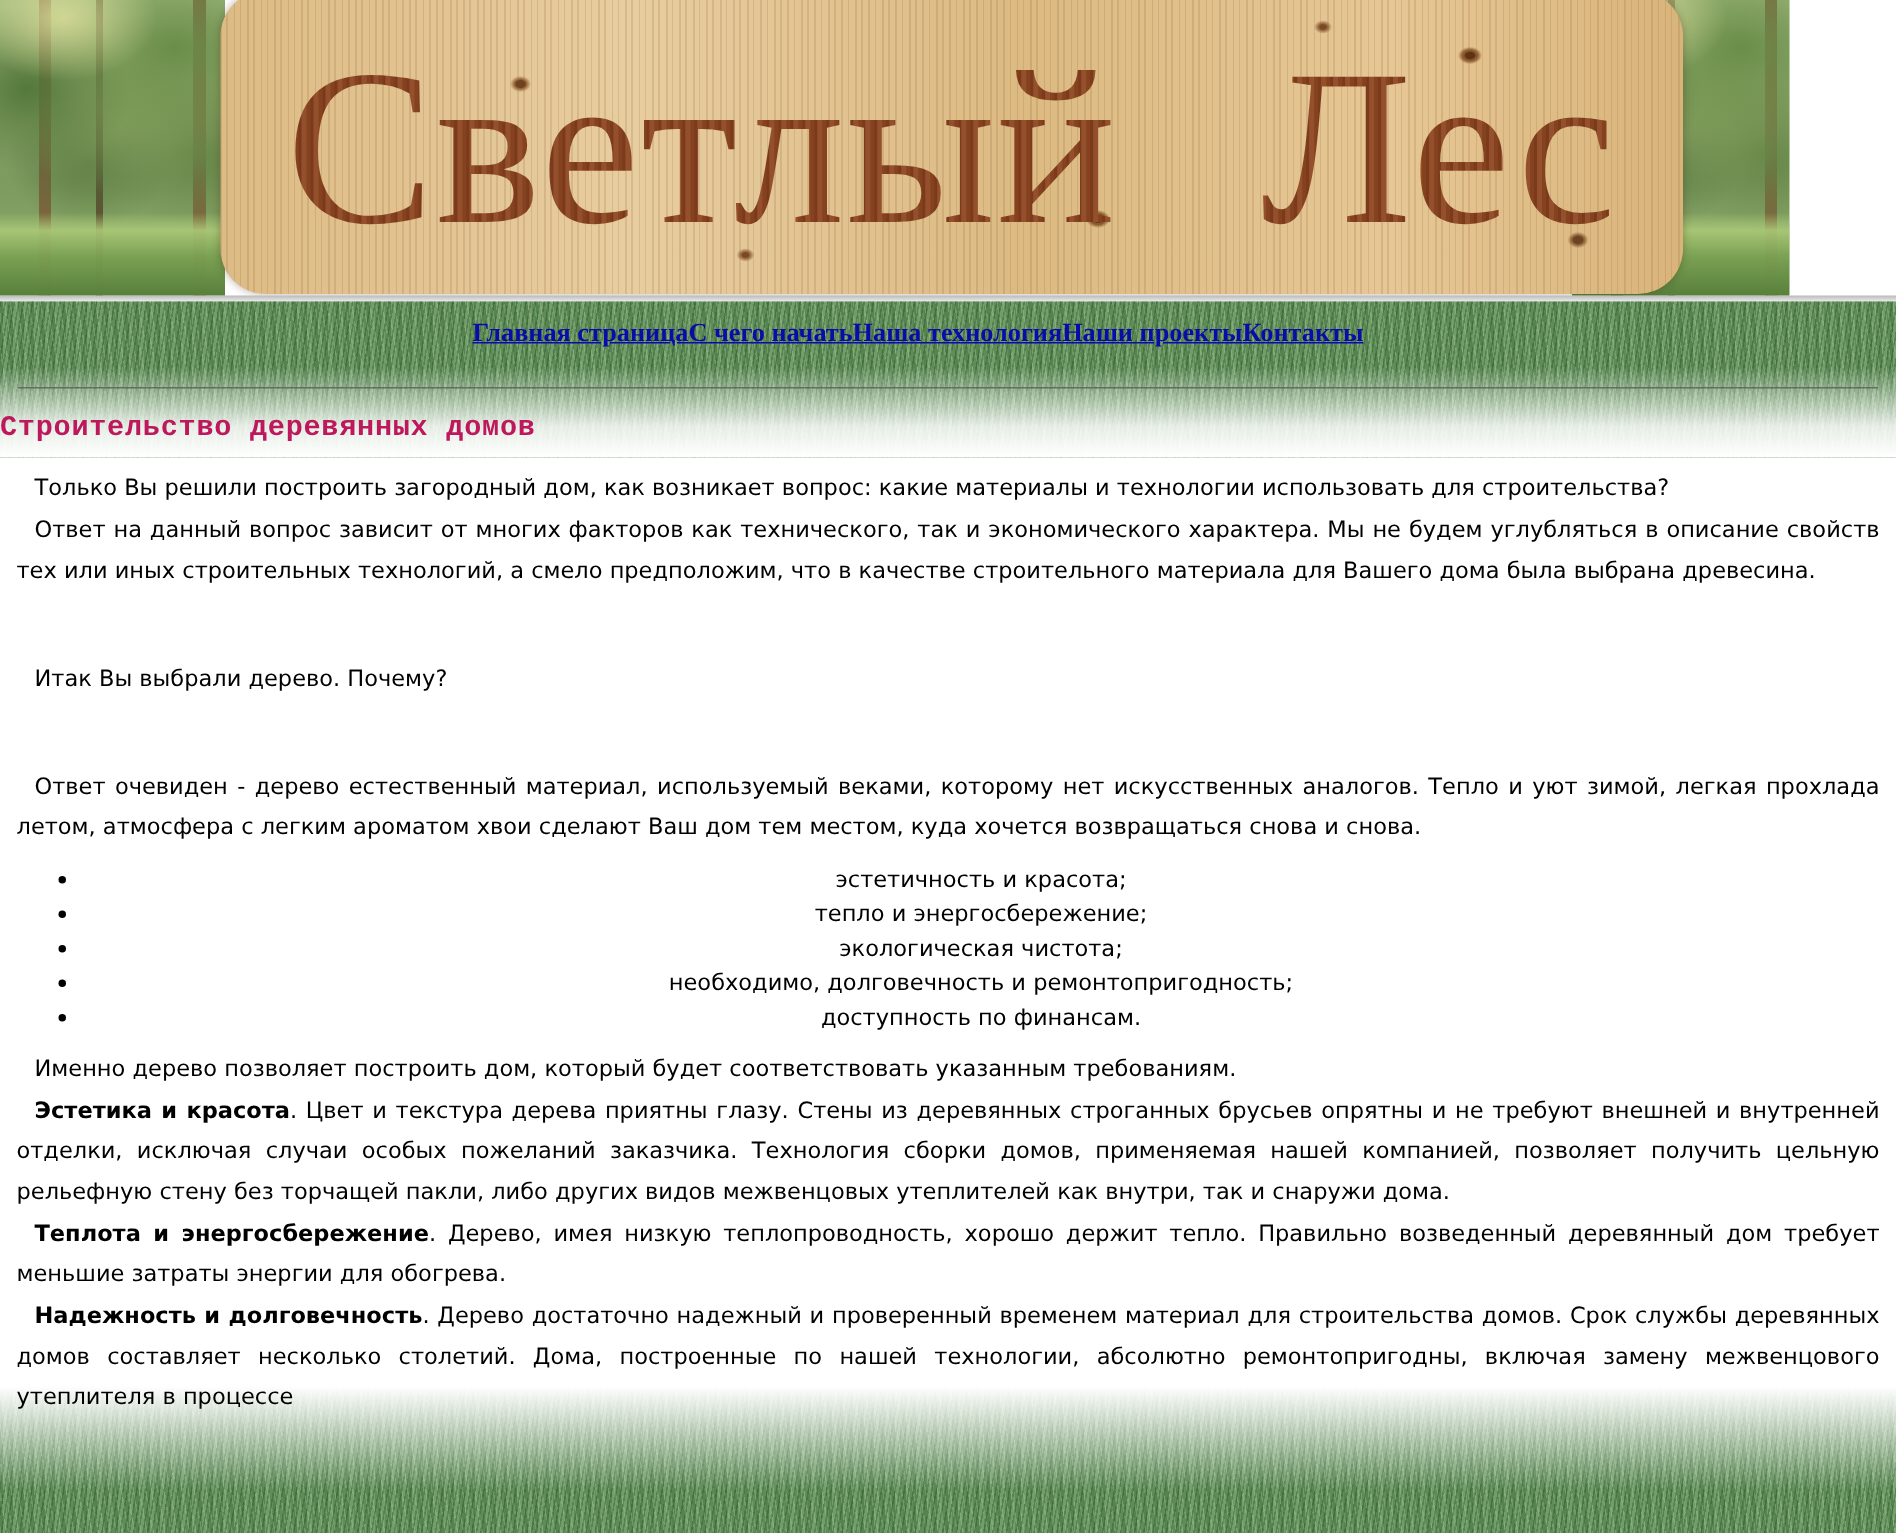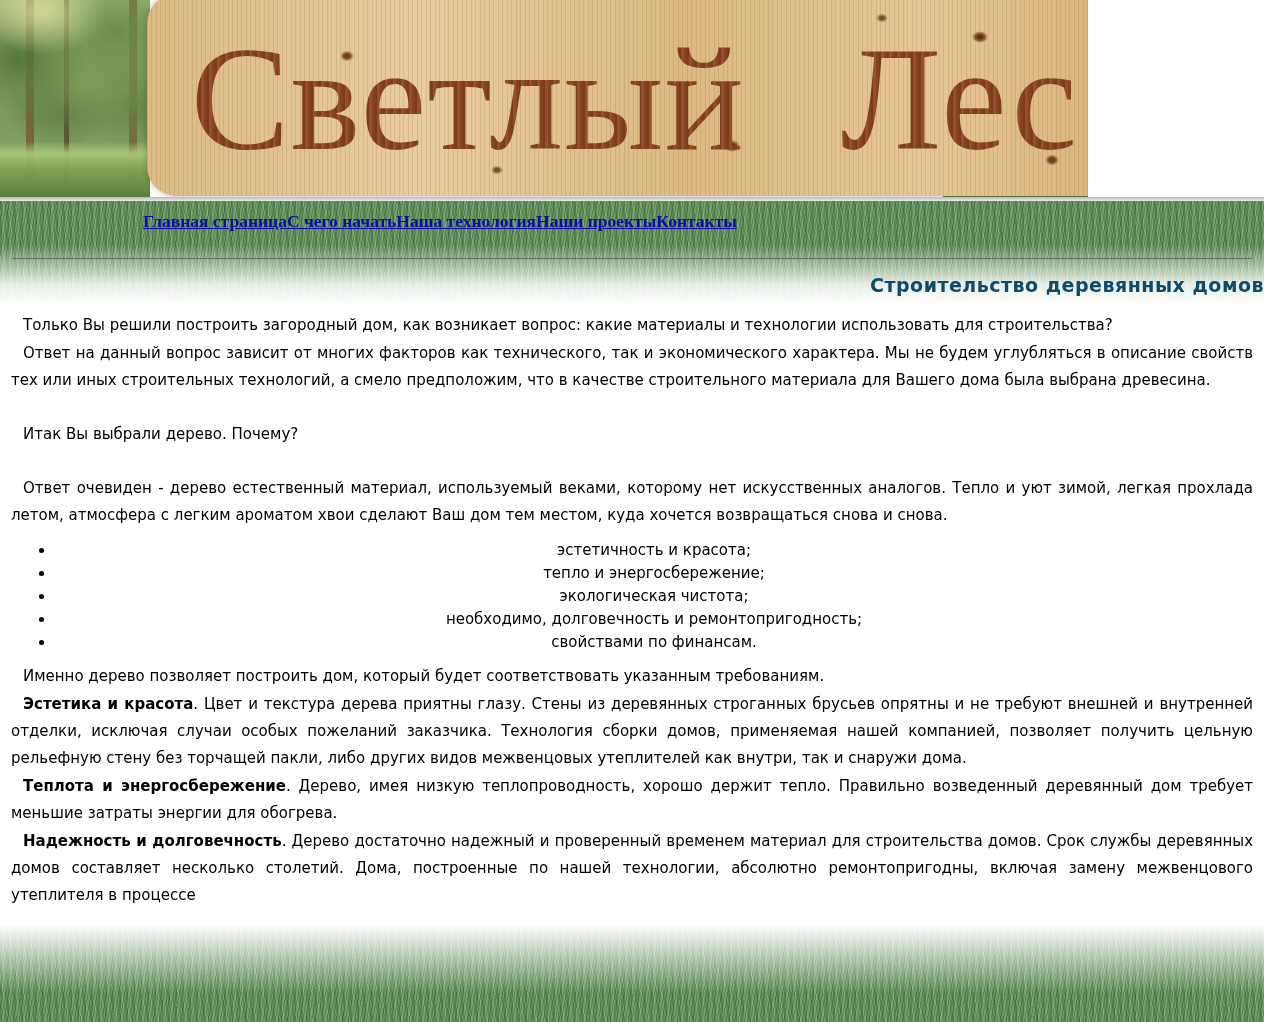--- a/index.html
+++ b/index.html
@@ -3,21 +3,21 @@
 <meta charset="utf-8">
 <style>
   html,body{margin:0;padding:0;}
   body{
     width:1264px;height:1022px;overflow:hidden;position:relative;
     background:#ffffff;
     font-family:"DejaVu Sans",sans-serif;
   }
 
   
-  .banner{position:relative;width:1088px;height:197px;overflow:hidden;}
+  .banner{position:relative;width:1193px;height:197px;overflow:hidden;}
   .forest{
     position:absolute;top:0;height:197px;
     background-color:#7b9a5e;
     background-image:
       linear-gradient(to bottom, rgba(0,0,0,0) 0 72%, rgba(170,200,118,.92) 78%, rgba(122,160,82,.95) 87%, rgba(88,128,60,1) 100%),
       radial-gradient(90px 60px at 28% 6%, rgba(214,218,150,.9), rgba(214,218,150,0) 70%),
       radial-gradient(120px 90px at 78% 16%, rgba(104,140,72,.95), rgba(104,140,72,0) 70%),
       radial-gradient(100px 80px at 12% 30%, rgba(78,114,54,.9), rgba(78,114,54,0) 70%),
       radial-gradient(120px 85px at 55% 36%, rgba(128,156,88,.85), rgba(128,156,88,0) 70%),
       radial-gradient(95px 70px at 88% 52%, rgba(96,130,66,.85), rgba(96,130,66,0) 70%),
@@ -66,46 +66,46 @@
 
   
   .nav-zone{position:relative;width:1264px;height:104px;}
   .grass-top{position:absolute;inset:0;}
   .grass-top::after{
     content:"";position:absolute;inset:0;
     background:linear-gradient(to bottom, rgba(255,255,255,0) 0 42%, rgba(255,255,255,.85) 80%, #ffffff 100%);
   }
   .nav-content{position:relative;z-index:1;}
   .main-nav{
-    display:flex;justify-content:flex-start;align-items:flex-start;
+    display:flex;justify-content:center;align-items:flex-start;
     padding:11px 183px 0 143px;
   }
   .nav-link{
     font-family:"Liberation Serif","DejaVu Serif",serif;
     font-weight:bold;font-size:17.5px;line-height:19px;
     color:#0b0baa;text-decoration:underline;cursor:pointer;white-space:nowrap;
   }
   .nav-rule{
     border:none;border-top:1px solid #5f5f5f;height:0;
     margin:27px 12px 0 12px;opacity:.85;
   }
   .page-title{
-    margin:15px 0 0 0;text-align:right;
-    font-size:19px;font-weight:bold;color:#0c4a6e;letter-spacing:.5px;
+    margin:15px 0 0 0;text-align:left;
+    font-size:19px;font-weight:bold;color:#be185d;letter-spacing:.5px;font-family:Liberation Mono, monospace;
   }
 
   
   .content{
     position:relative;z-index:1;
     padding:6px 11px 0 11px;
     font-size:15px;line-height:27px;color:#000;
     text-align:justify;
   }
   .content p{margin:1px 0;text-indent:12px;}
-  .content p.gap{margin-top:27px;}
+  .content p.gap{margin-top:45px;}
   .content p.after-list{margin-top:9px;}
   .content b{font-weight:bold;}
   ul.props{margin:10px 0 9px 0;padding:0 0 0 44px;}
   ul.props li{line-height:23px;text-align:center;}
 
   .grass-bottom{
     position:absolute;left:0;bottom:0;width:1264px;height:102px;z-index:0;
   }
   .grass-bottom::after{
     content:"";position:absolute;inset:0;
@@ -142,21 +142,21 @@
 <main class="content" id="content">
     <p>Только Вы решили построить загородный дом, как возникает вопрос: какие материалы и технологии использовать для строительства?</p>
     <p>Ответ на данный вопрос зависит от многих факторов как технического, так и экономического характера. Мы не будем углубляться в описание свойств тех или иных строительных технологий, а смело предположим, что в качестве строительного материала для Вашего дома была выбрана древесина.</p>
     <p class="gap">Итак Вы выбрали дерево. Почему?</p>
     <p class="gap">Ответ очевиден - дерево естественный материал, используемый веками, которому нет искусственных аналогов. Тепло и уют зимой, легкая прохлада летом, атмосфера с легким ароматом хвои сделают Ваш дом тем местом, куда хочется возвращаться снова и снова.</p>
     <ul class="props">
       <li>эстетичность и красота;</li>
       <li>тепло и энергосбережение;</li>
       <li>экологическая чистота;</li>
       <li>необходимо, долговечность и ремонтопригодность;</li>
-      <li>свойствами по финансам.</li>
+      <li>доступность по финансам.</li>
     </ul>
     <p class="after-list">Именно дерево позволяет построить дом, который будет соответствовать указанным требованиям.</p>
     <p><b>Эстетика и красота</b>. Цвет и текстура дерева приятны глазу. Стены из деревянных строганных брусьев опрятны и не требуют внешней и внутренней отделки, исключая случаи особых пожеланий заказчика. Технология сборки домов, применяемая нашей компанией, позволяет получить цельную рельефную стену без торчащей пакли, либо других видов межвенцовых утеплителей как внутри, так и снаружи дома.</p>
     <p><b>Теплота и энергосбережение</b>. Дерево, имея низкую теплопроводность, хорошо держит тепло. Правильно возведенный деревянный дом требует меньшие затраты энергии для обогрева.</p>
     <p><b>Надежность и долговечность</b>. Дерево достаточно надежный и проверенный временем материал для строительства домов. Срок службы деревянных домов составляет несколько столетий. Дома, построенные по нашей технологии, абсолютно ремонтопригодны, включая замену межвенцового утеплителя в процессе</p>
   </main>
 
 <div class="grass-bottom grass-base"></div>
 
 </body></html>

